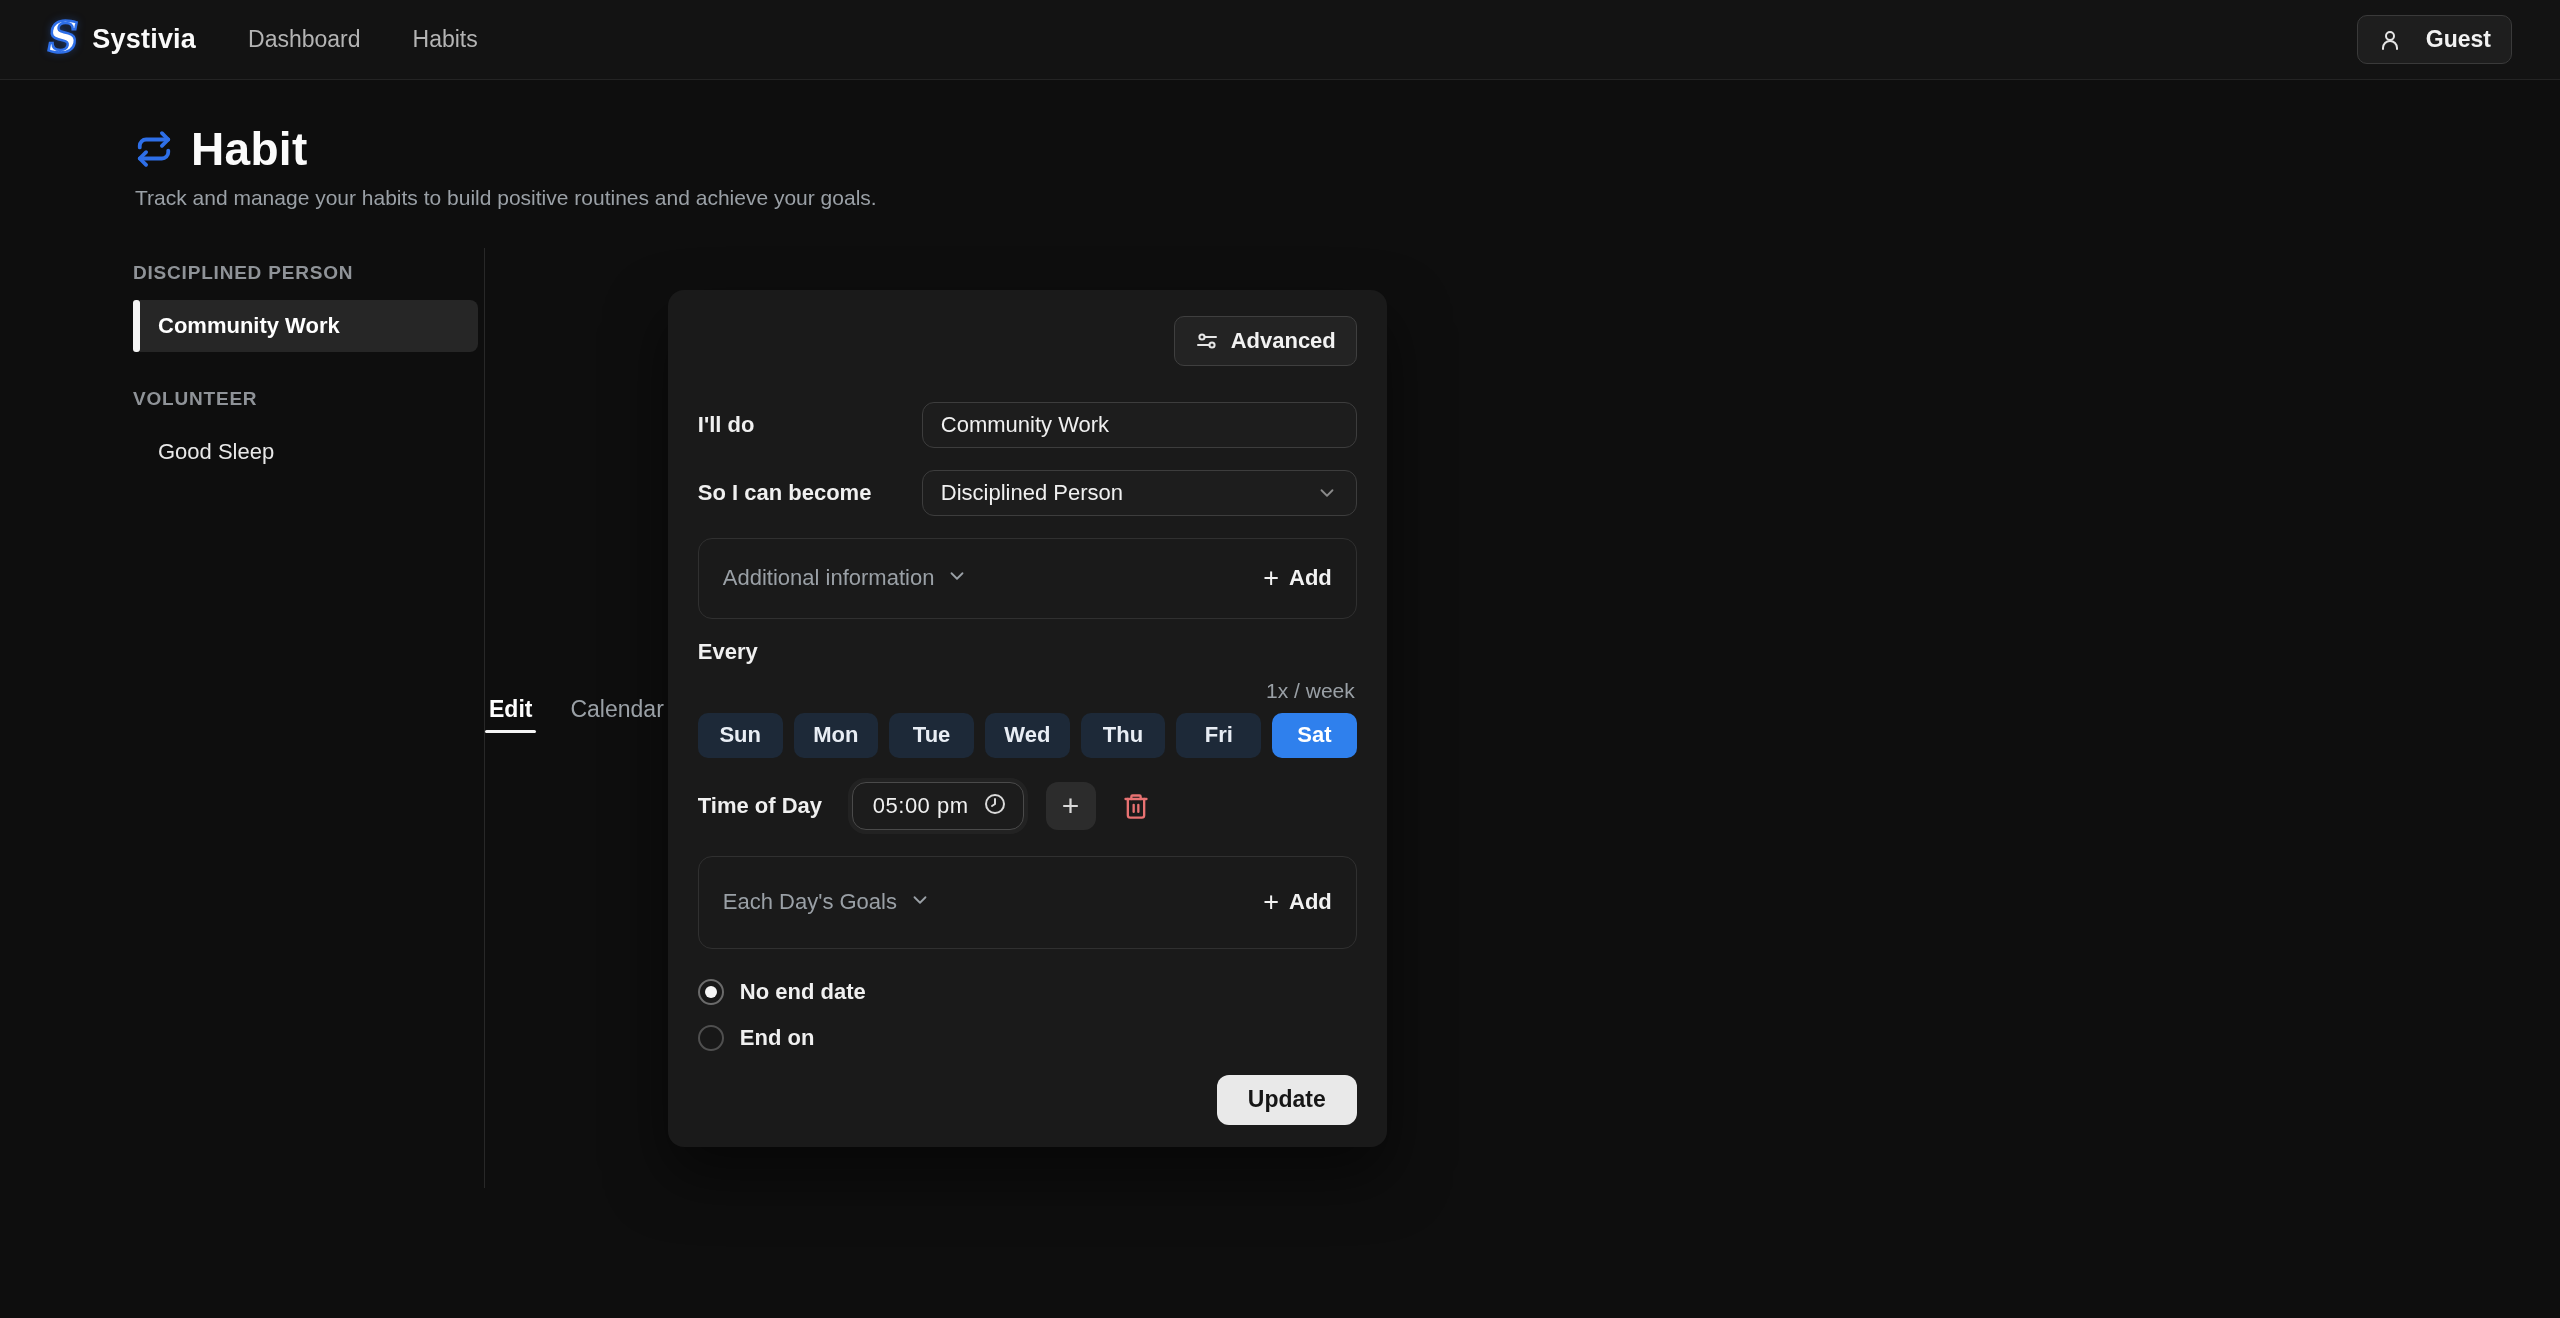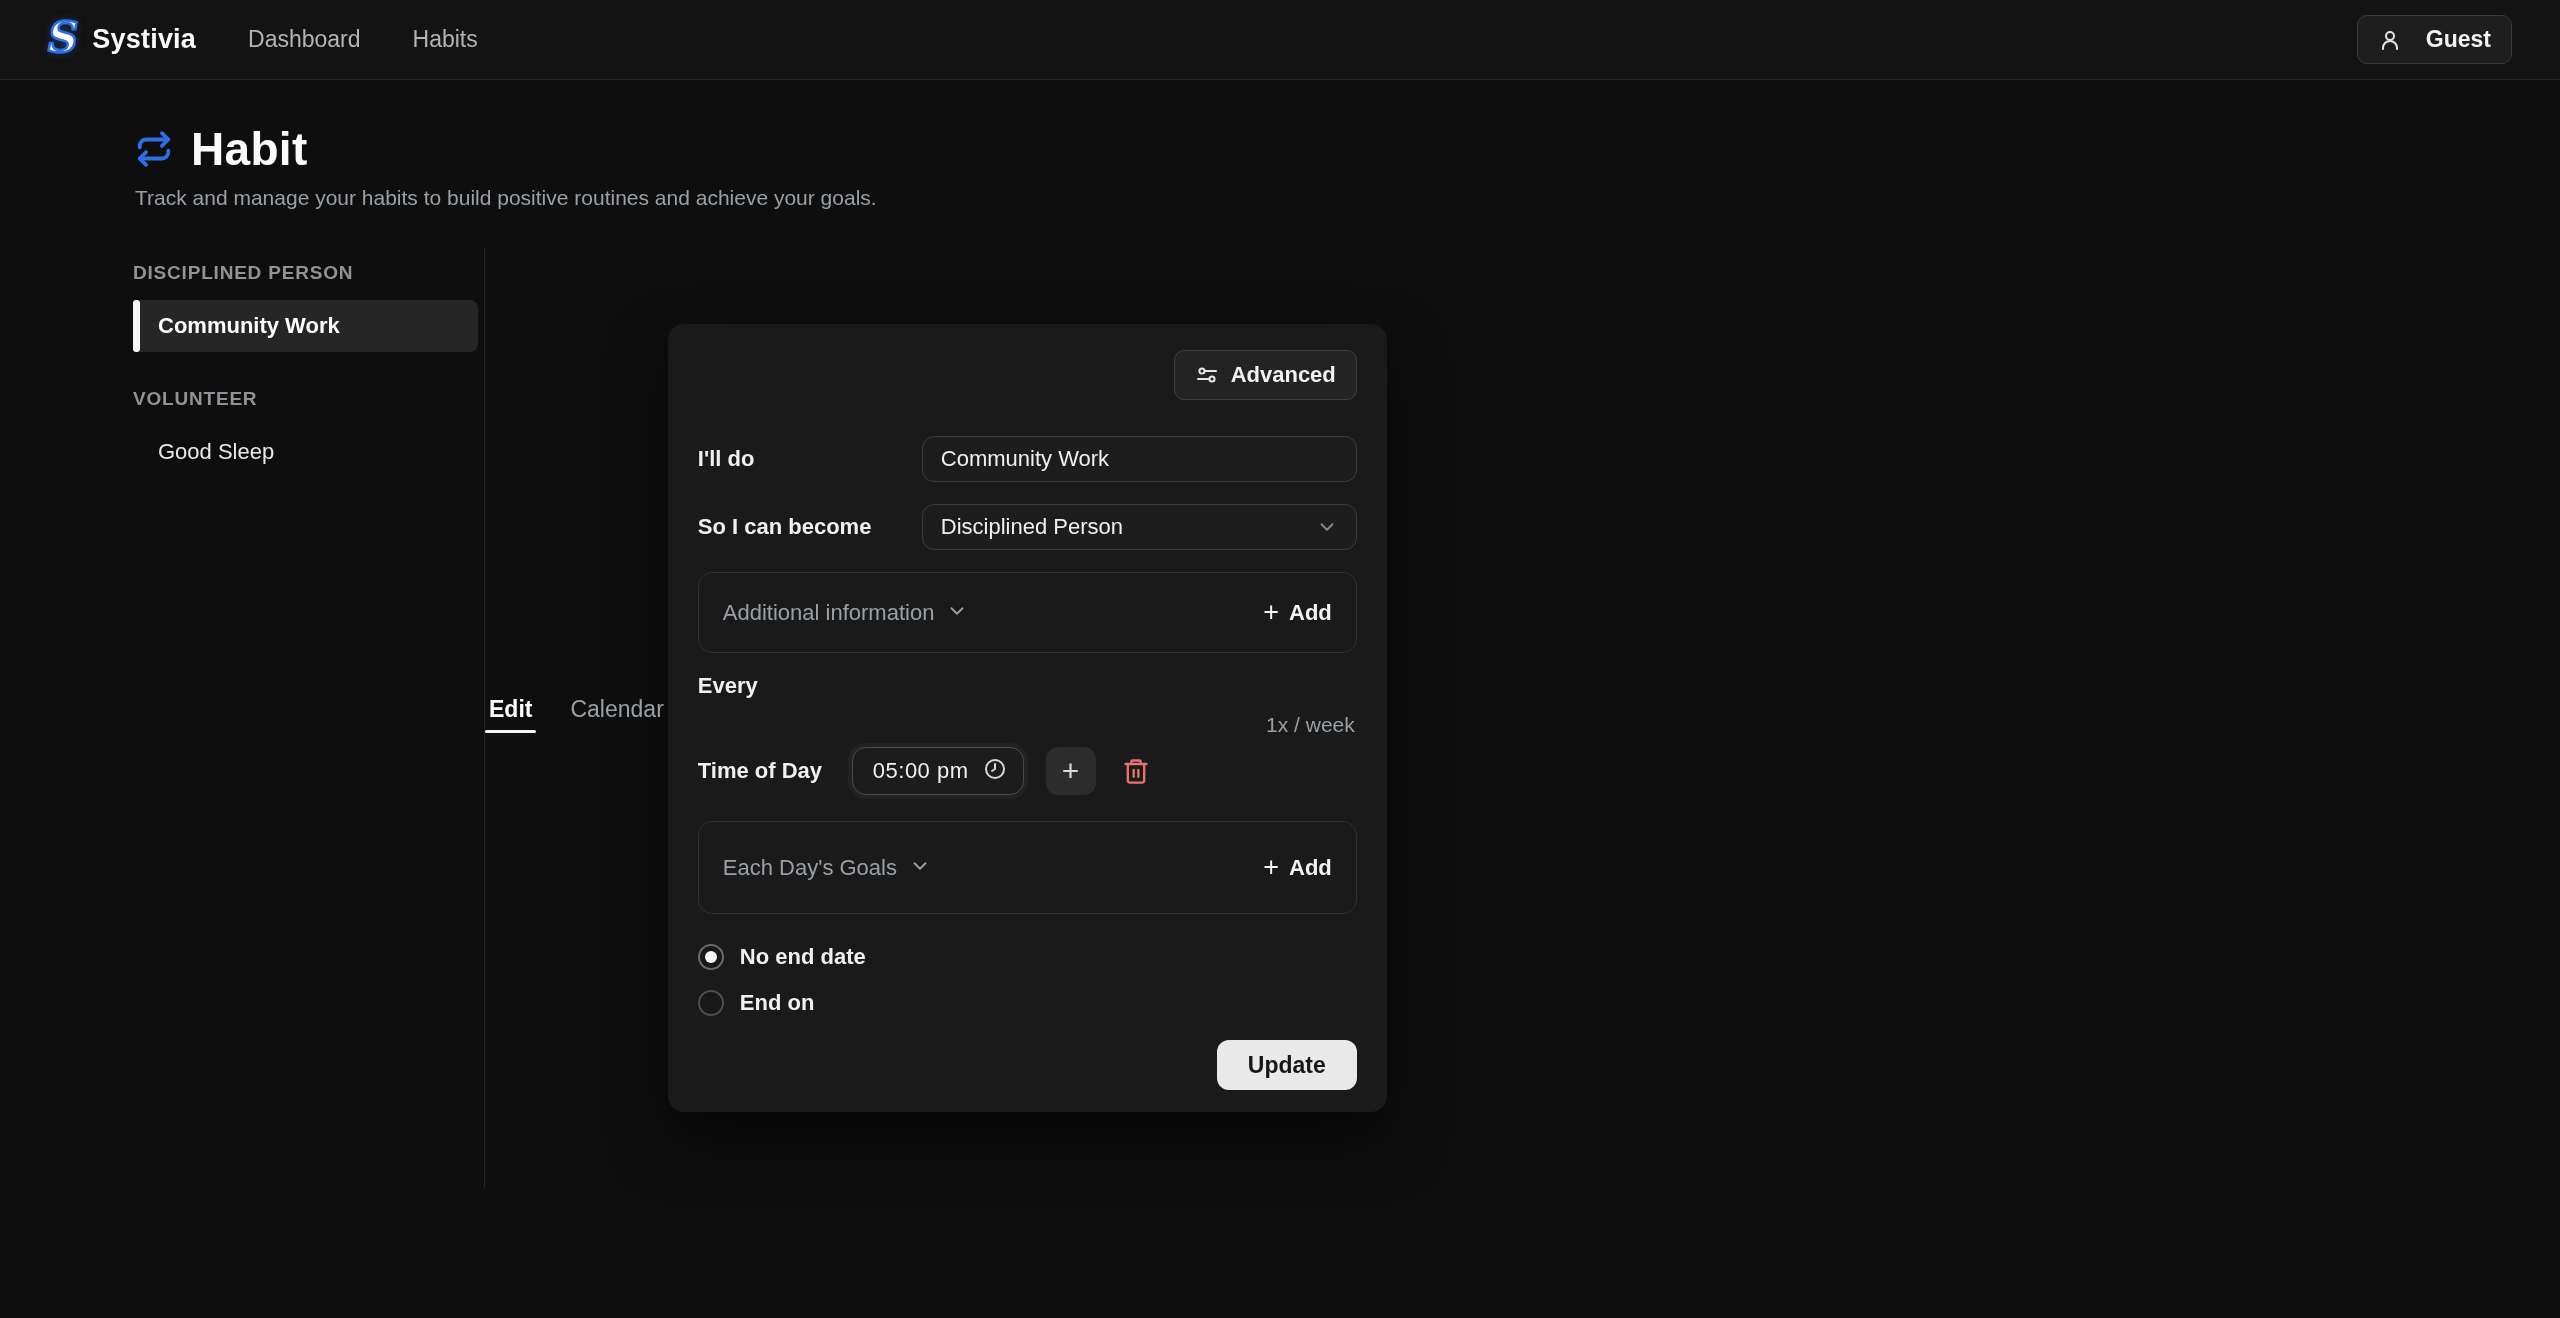--- a/index.html
+++ b/index.html
@@ -283,20 +283,29 @@
           <span class="add-label">Add</span>
         </div>
       </div>
 
       <div class="field-row" style="margin-bottom:0;">
         <label class="field-label">Every</label>
       </div>
 
       <div class="freq-note">1x / week</div>
 
+      <div class="days-row">
+        <div class="day-btn">Sun</div>
+        <div class="day-btn">Mon</div>
+        <div class="day-btn">Tue</div>
+        <div class="day-btn">Wed</div>
+        <div class="day-btn">Thu</div>
+        <div class="day-btn">Fri</div>
+        <div class="day-btn selected">Sat</div>
+      </div>
 
       <div class="time-row">
         <span class="time-label">Time of Day</span>
         <div class="time-input">
           <span class="time-value">05:00 pm</span>
           <span>
             <svg width="24" height="24" viewBox="0 0 24 24" fill="none" stroke="#d9d9d9" stroke-width="2" stroke-linecap="round" stroke-linejoin="round">
                 <circle cx="12" cy="12" r="9"></circle>
                 <polyline points="12 7 12 12 9 14"></polyline>
               </svg>

